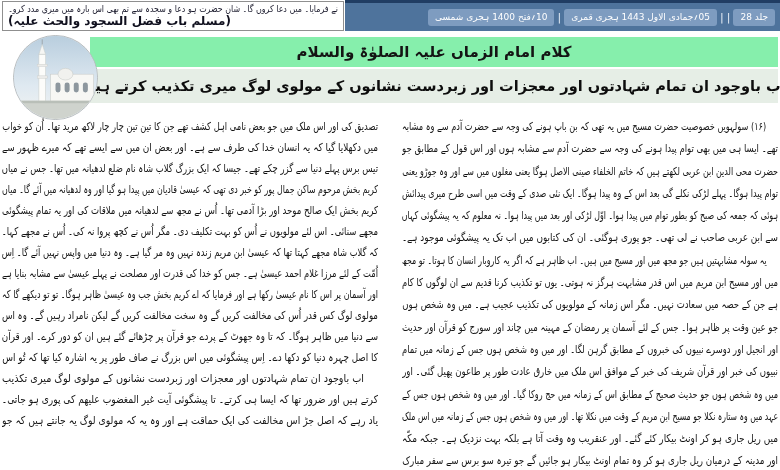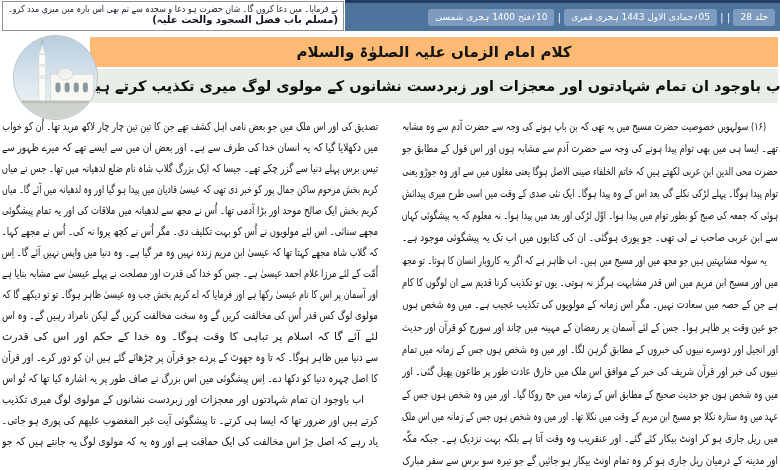--- a/index.html
+++ b/index.html
@@ -4,33 +4,33 @@
 <style>
   * { margin:0; padding:0; box-sizing:border-box; }
   html,body { width:780px; height:470px; overflow:hidden; background:#ffffff;
     font-family:"DejaVu Sans","Liberation Sans",sans-serif; }
   .page { position:relative; width:780px; height:449px; background:#fff; }
 
   
   .cont-box { position:absolute; left:2px; top:1px; width:342px; height:30px;
     border:1px solid #8f8f8f; background:#fff; direction:rtl; padding:1px 5px 0 5px; overflow:hidden; }
   .cont-line1 { font-size:9.5px; color:#1c1c2e; white-space:nowrap; transform-origin:right center; }
-  .cont-line2 { font-size:10px; font-weight:bold; color:#10101e; text-align:right; white-space:nowrap; }
+  .cont-line2 { font-size:12px; font-weight:bold; color:#10101e; text-align:left; white-space:nowrap; }
 
   
   .datebar { position:absolute; left:345px; top:0; width:435px; height:31px;
     background:#4e739c; border-top:3px solid #203d63; display:flex; direction:rtl;
     align-items:center; gap:3px; padding:0 5px; overflow:hidden; }
   .datebar .seg { background:#7e9cc0; color:#ffffff; font-size:9px; line-height:1;
     padding:4px 7px; border-radius:3px; white-space:nowrap; transform-origin:center; }
   .datebar .sep { color:#e4ecf5; font-size:11px; flex:0 0 auto; }
 
   
   .kalam-band { position:absolute; left:90px; top:37px; width:688px; height:30px;
-    background:#fdba74; display:flex; align-items:center; justify-content:center; direction:rtl; }
+    background:#86efac; display:flex; align-items:center; justify-content:center; direction:rtl; }
   .kalam-title { font-size:15px; font-weight:bold; color:#141414; white-space:nowrap; transform-origin:center; }
 
   
   .headline-band { position:absolute; left:90px; top:69px; width:688px; height:34px;
     background:#e6eee6; display:flex; align-items:center; justify-content:center; direction:rtl; }
   .headline-text { font-size:14.5px; font-weight:bold; color:#0d0d0d; white-space:nowrap; transform-origin:center; }
 
   
   .logo { position:absolute; left:13px; top:35px; width:85px; height:85px; border-radius:50%;
     overflow:hidden; border:1px solid #b8bcbe; z-index:5; background:#d7e3ec; }
@@ -126,21 +126,20 @@
       <div class="bodyline" style="transform: scaleX(0.756539);">تصدیق کی اور اس ملک میں جو بعض نامی اہل کشف تھے جن کا تین تین چار چار لاکھ مرید تھا۔ اُن کو خواب</div>
       <div class="bodyline" style="transform: scaleX(0.812095);">میں دکھلایا گیا کہ یہ انسان خدا کی طرف سے ہے۔ اور بعض ان میں سے ایسے تھے کہ میرے ظہور سے</div>
       <div class="bodyline" style="transform: scaleX(0.768916);">تیس برس پہلے دنیا سے گزر چکے تھے۔ جیسا کہ ایک بزرگ گلاب شاہ نام ضلع لدھیانہ میں تھا۔ جس نے میاں</div>
       <div class="bodyline" style="transform: scaleX(0.712121);">کریم بخش مرحوم ساکن جمال پور کو خبر دی تھی کہ عیسیٰ قادیان میں پیدا ہو گیا اور وہ لدھیانہ میں آئے گا۔ میاں</div>
       <div class="bodyline" style="transform: scaleX(0.775258);">کریم بخش ایک صالح موحد اور بڑا آدمی تھا۔ اُس نے مجھ سے لدھیانہ میں ملاقات کی اور یہ تمام پیشگوئی</div>
       <div class="bodyline" style="transform: scaleX(0.772074);">مجھے سنائی۔ اس لئے مولویوں نے اُس کو بہت تکلیف دی۔ مگر اُس نے کچھ پروا نہ کی۔ اُس نے مجھے کہا۔</div>
       <div class="bodyline" style="transform: scaleX(0.758065);">کہ گلاب شاہ مجھے کہتا تھا کہ عیسیٰ ابن مریم زندہ نہیں وہ مر گیا ہے۔ وہ دنیا میں واپس نہیں آئے گا۔ اِس</div>
       <div class="bodyline" style="transform: scaleX(0.75502);">اُمّت کے لئے مرزا غلام احمد عیسیٰ ہے۔ جس کو خدا کی قدرت اور مصلحت نے پہلے عیسیٰ سے مشابہ بنایا ہے</div>
       <div class="bodyline" style="transform: scaleX(0.727273);">اور آسمان پر اس کا نام عیسیٰ رکھا ہے اور فرمایا کہ اے کریم بخش جب وہ عیسیٰ ظاہر ہوگا۔ تو تو دیکھے گا کہ</div>
       <div class="bodyline" style="transform: scaleX(0.786611);">مولوی لوگ کس قدر اُس کی مخالفت کریں گے وہ سخت مخالفت کریں گے لیکن نامراد رہیں گے۔ وہ اس</div>
-      <div class="bodyline">لئے آئے گا کہ اسلام پر تباہی کا وقت ہوگا۔ وہ خدا کے حکم اور اس کی قدرت</div>
       <div class="bodyline" style="transform: scaleX(0.794926);">سے دنیا میں ظاہر ہوگا۔ کہ تا وہ جھوٹ کے پردے جو قرآن پر چڑھائے گئے ہیں ان کو دور کرے۔ اور قرآن</div>
       <div class="bodyline" style="transform: scaleX(0.801706);">کا اصل چہرہ دنیا کو دکھا دے۔ اِس پیشگوئی میں اس بزرگ نے صاف طور پر یہ اشارہ کیا تھا کہ تُو اس</div>
       <div class="bodyline indent" style="transform: scaleX(0.876457);">اب باوجود ان تمام شہادتوں اور معجزات اور زبردست نشانوں کے مولوی لوگ میری تکذیب</div>
       <div class="bodyline" style="transform: scaleX(0.830022);">کرتے ہیں اور ضرور تھا کہ ایسا ہی کرتے۔ تا پیشگوئی آیت غیر المغضوب علیھم کی پوری ہو جاتی۔</div>
       <div class="bodyline" style="transform: scaleX(0.843049);">یاد رہے کہ اصل جڑ اس مخالفت کی ایک حماقت ہے اور وہ یہ کہ مولوی لوگ یہ جانتے ہیں کہ جو</div>
     </div>
 
 </div>
 
 </body></html>

